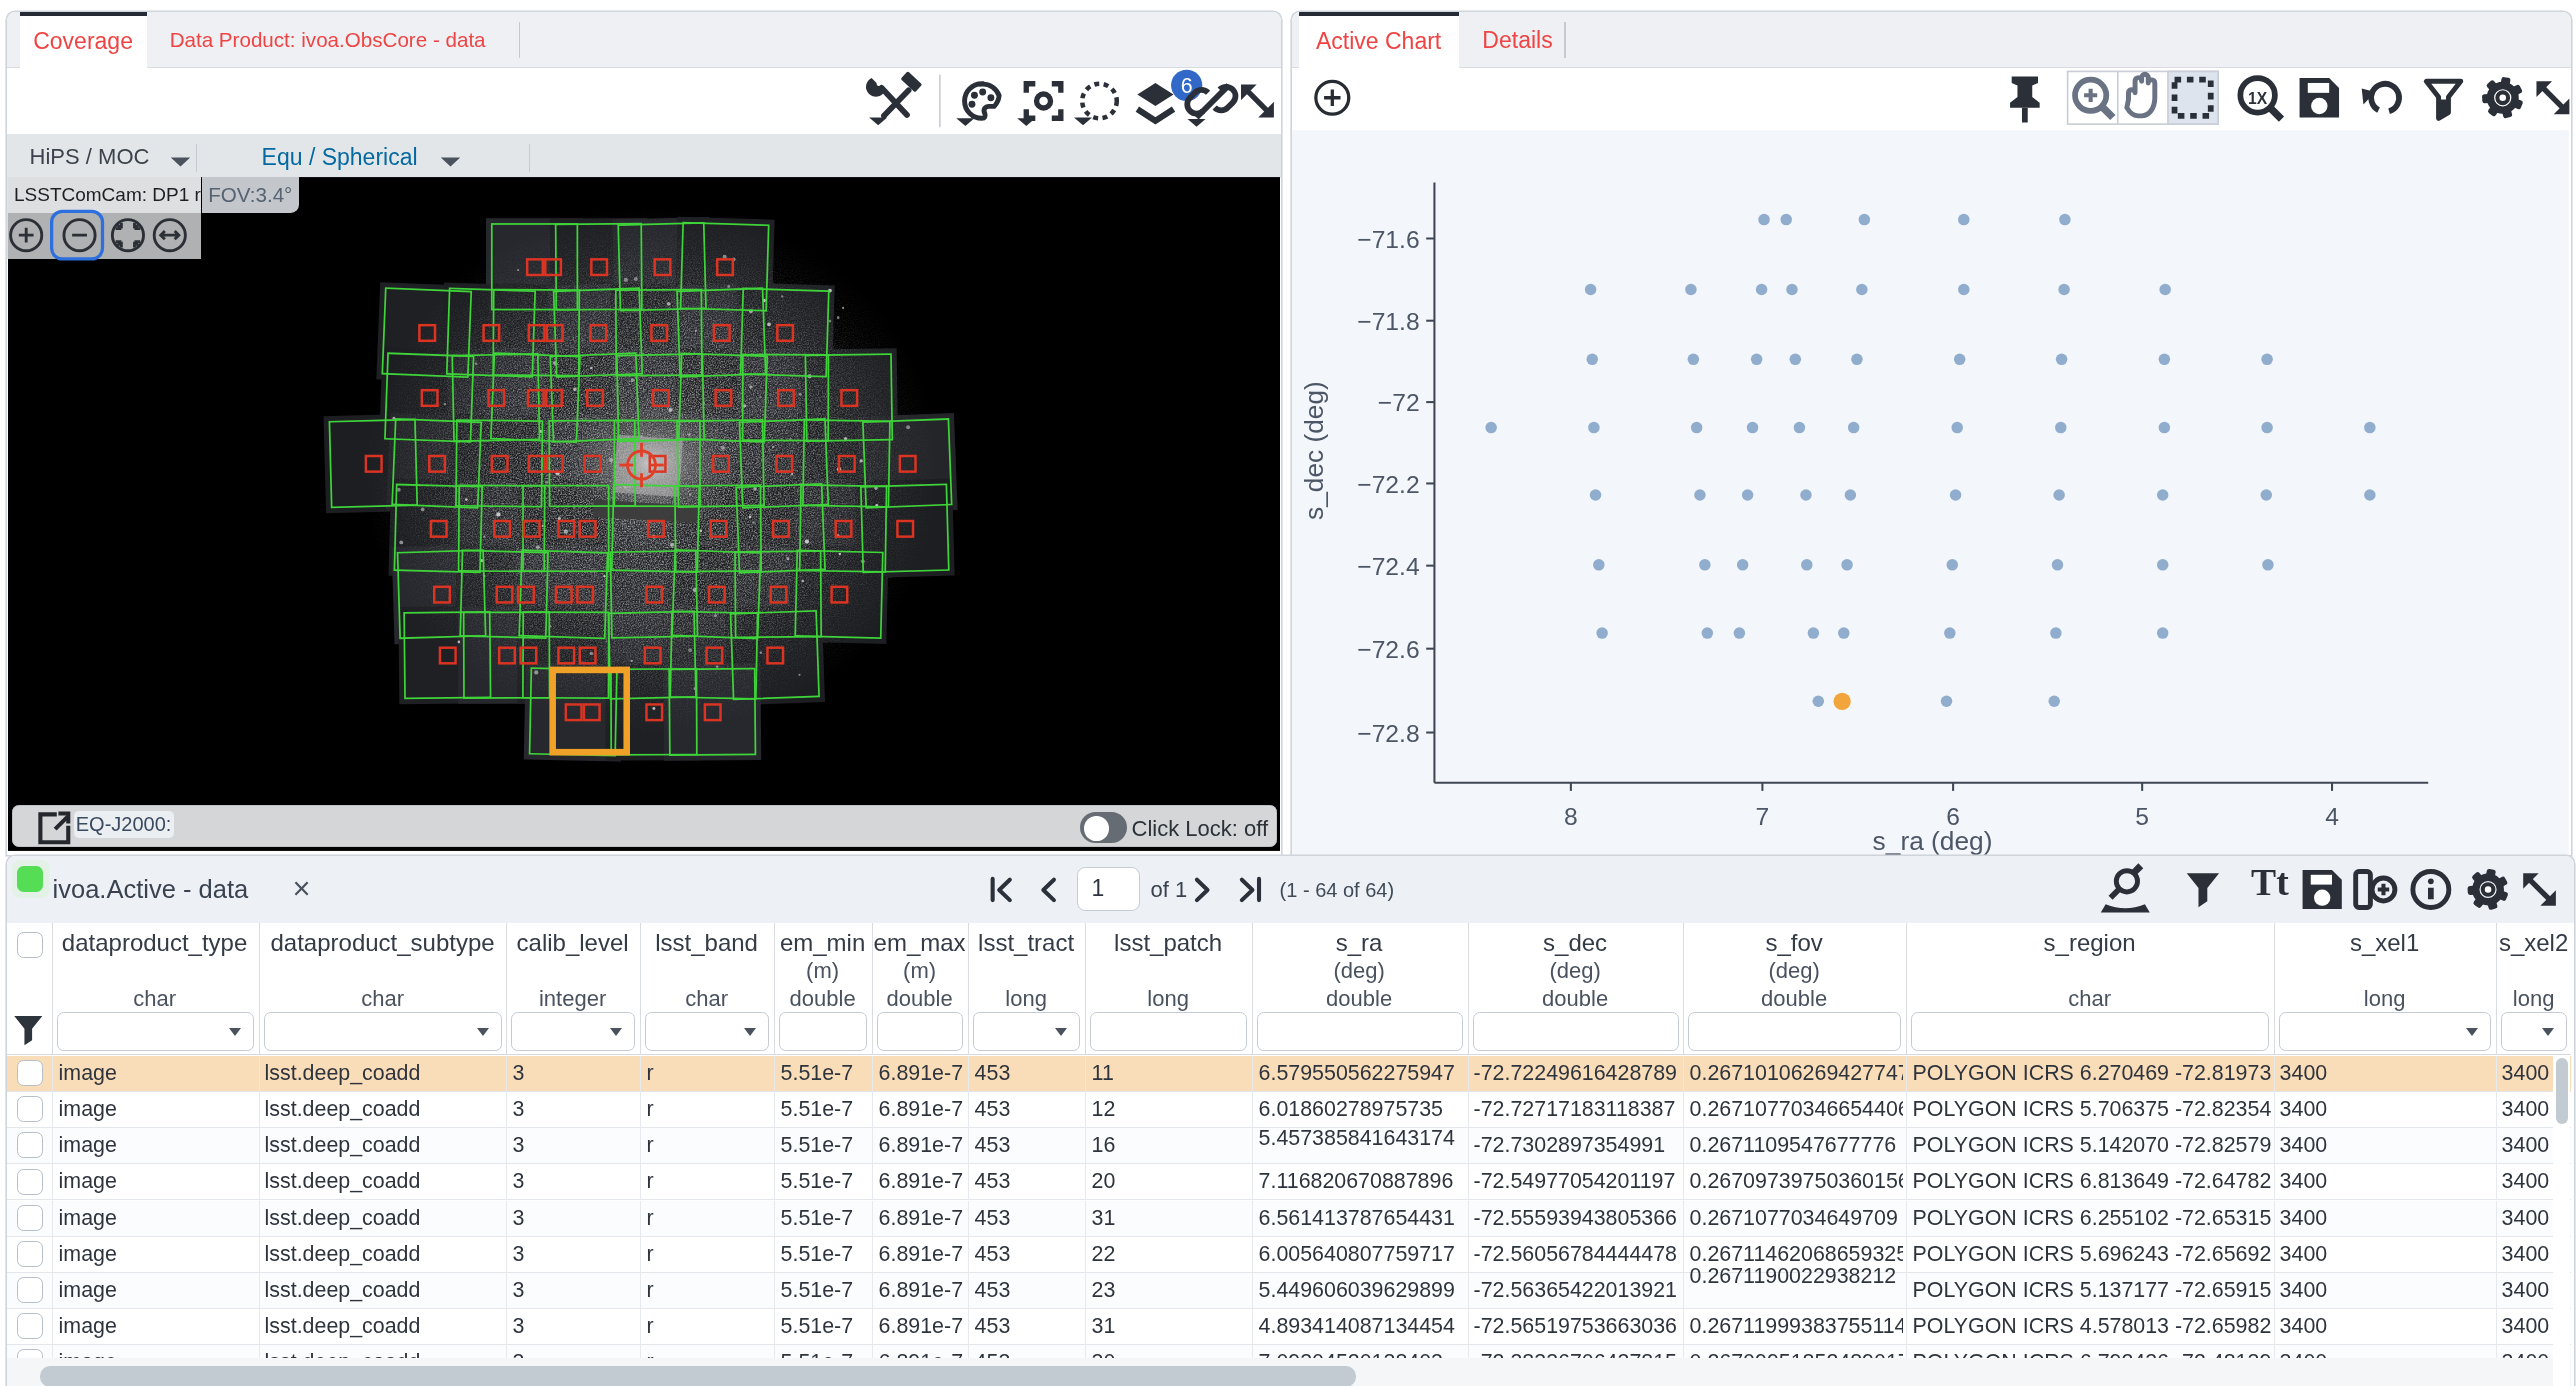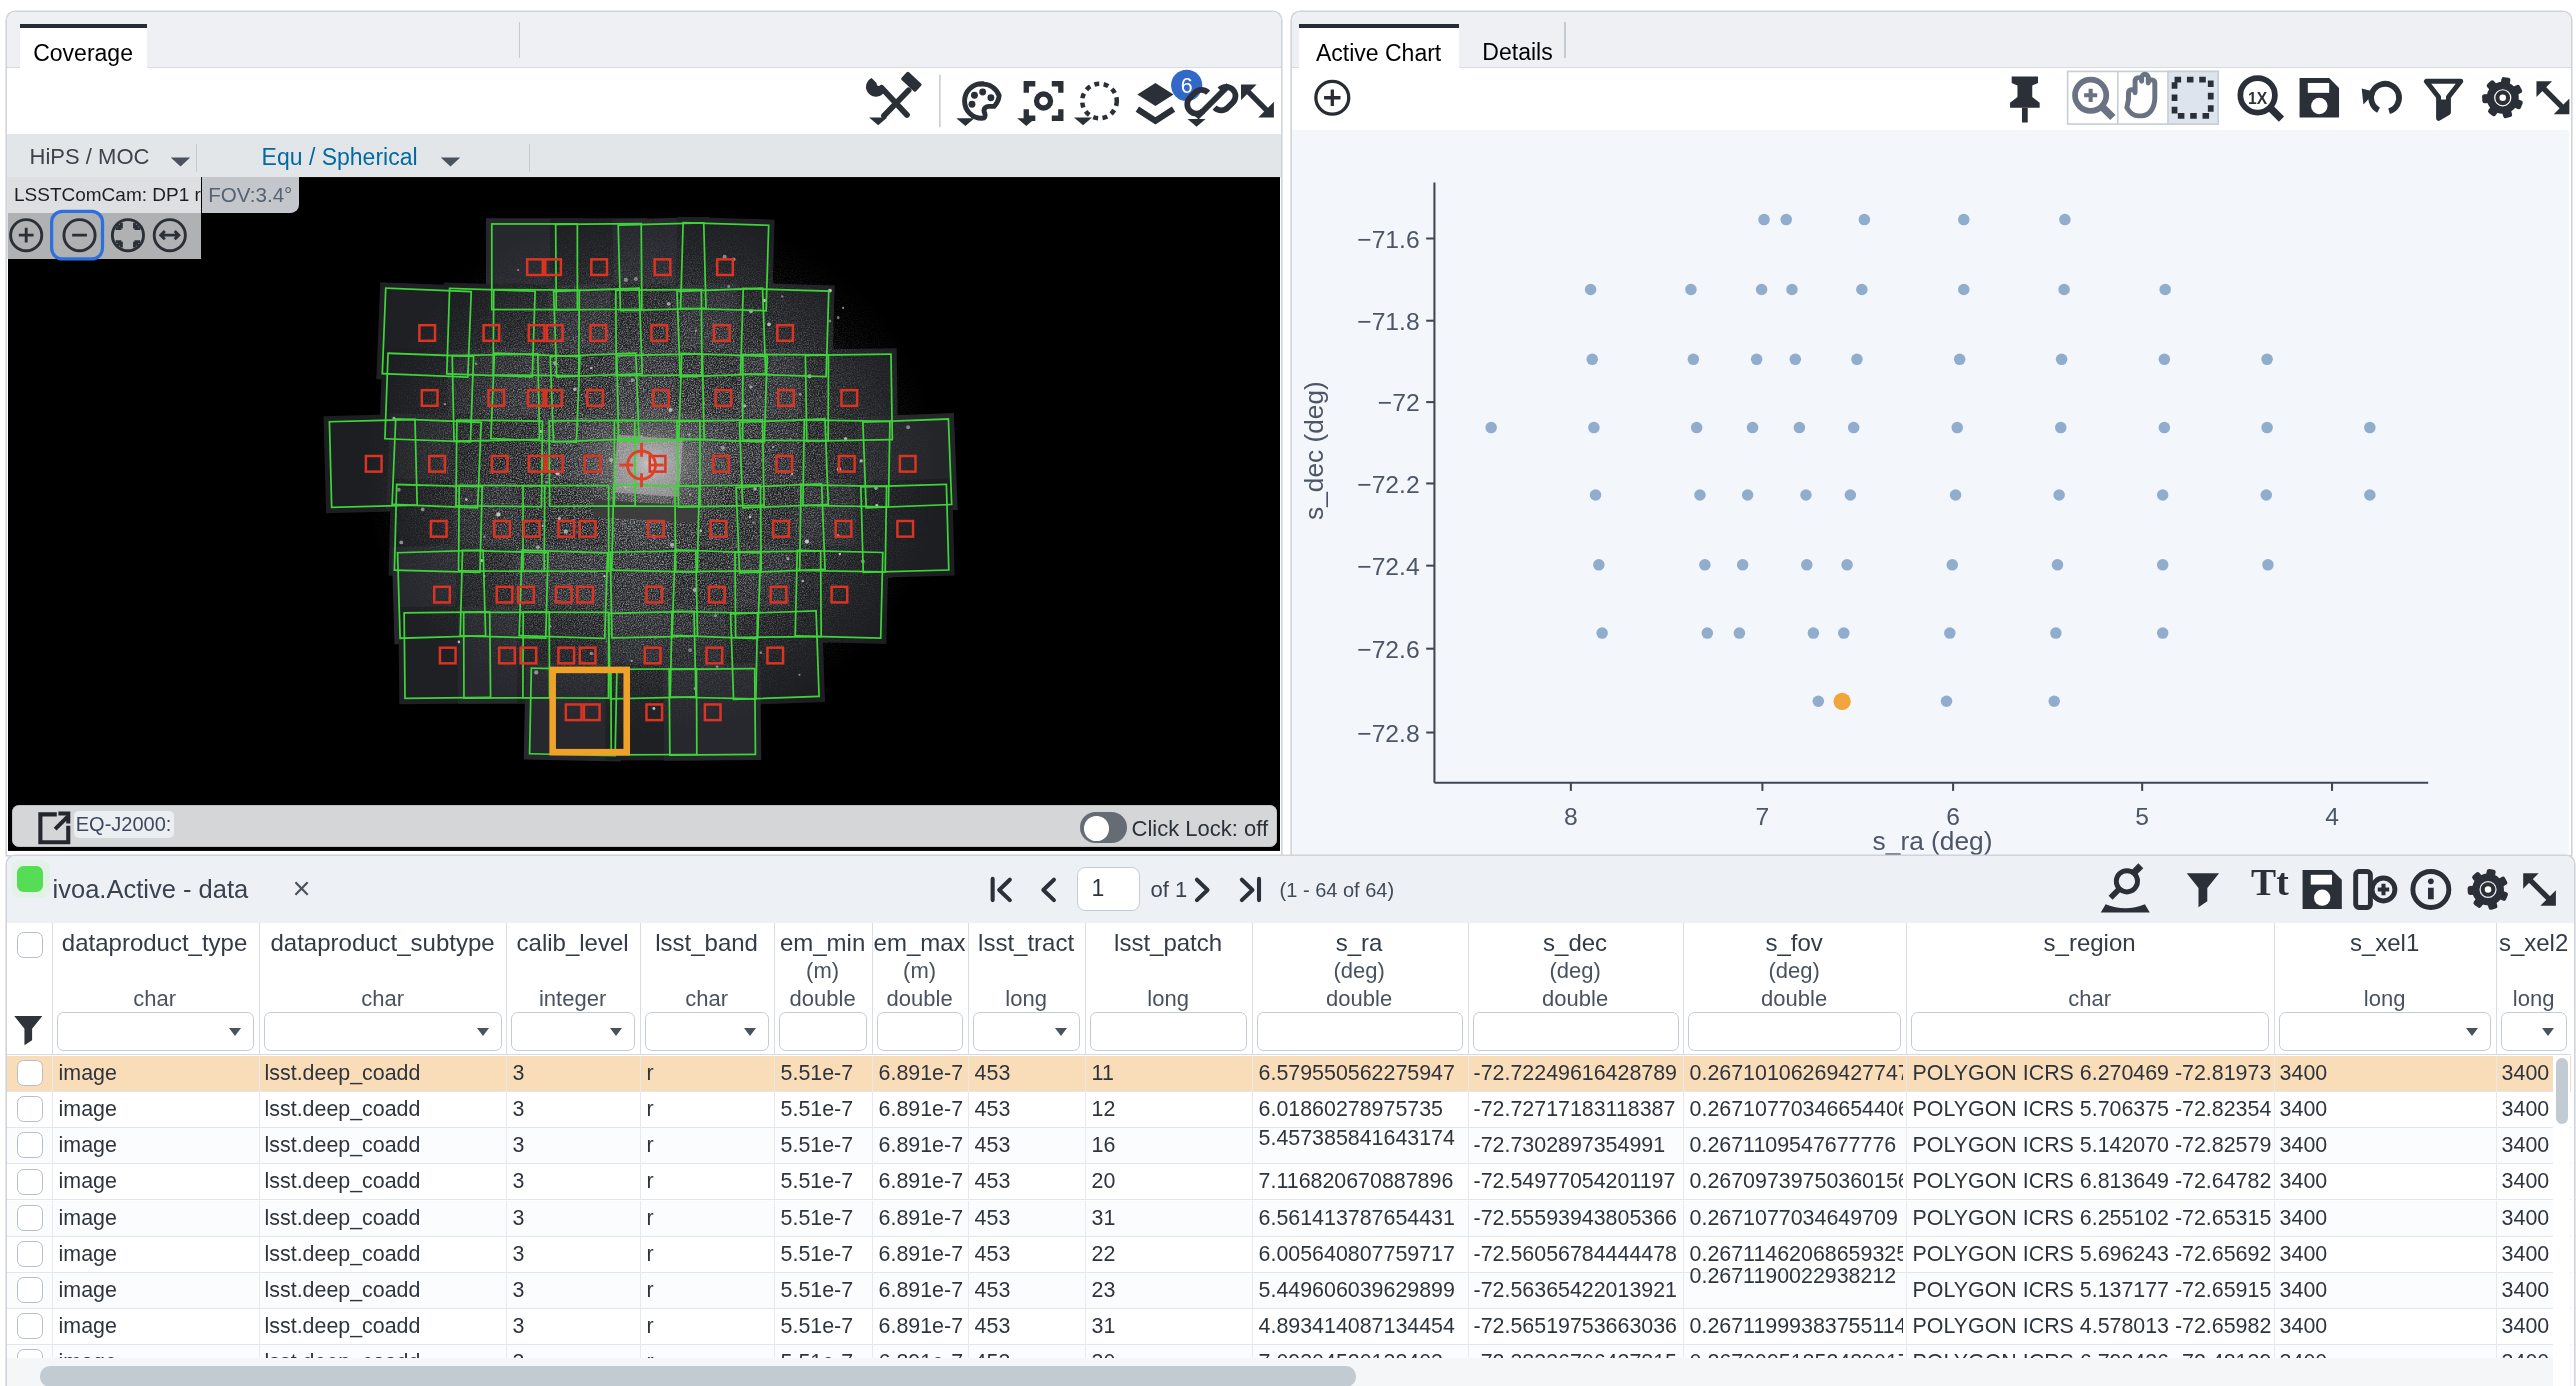--- a/index.html
+++ b/index.html
@@ -1,24 +1,25 @@
 <!DOCTYPE html>
 <html style="font-size:13px"><head><meta charset="utf-8"><style>
 *{margin:0;padding:0;box-sizing:border-box}
 html,body{width:2576px;height:1387px;background:#fff;font-family:"Liberation Sans",sans-serif;overflow:hidden;position:relative}
 .panel{position:absolute;background:#fff;box-shadow:0 0 0 1.6px #cfd4da;border-radius:8.2px 8.2px 0 0;overflow:hidden}
 .tabbar{position:absolute;left:0;top:0;right:0;height:56px;background:#eef0f4;border-radius:8.2px 8.2px 0 0;border-bottom:1.6px solid #d8dce1}
-.tab{position:absolute;top:12px;height:56px;display:flex;align-items:center;justify-content:center;font-size:23px;color:#000000;white-space:nowrap}
+.tab{position:absolute;top:0;height:56px;display:flex;align-items:center;justify-content:center;font-size:23px;color:#ef4444;white-space:nowrap}
 .tab.active{background:#fff;border-top:4.1px solid #262c35;border-bottom:1.6px solid #fff}
 .tabsep{position:absolute;top:10px;width:1.6px;height:36px;background:#c4cad1}
 .cell{position:absolute;overflow:hidden;white-space:nowrap;font-size:21.4px;color:#2e343d}
 </style></head><body>
 <div class="panel" style="left:6.6px;top:12.3px;width:1274px;height:843px">
     <div class="tabbar"></div>
     <div class="tab active" style="left:13px;width:127px">Coverage</div>
+    <div class="tab" style="left:140px;width:362px;font-size:20.6px">Data Product: ivoa.ObsCore - data</div>
     <div class="tabsep" style="left:512px"></div>
     <svg style="position:absolute;left:0;top:56px" width="1271" height="66" viewBox="0 0 1545 80">
       <g stroke="#2b3038" stroke-width="7" stroke-linecap="round">
         <line x1="1063" y1="24" x2="1094" y2="57"></line>
         <line x1="1096" y1="27" x2="1066" y2="58"></line>
       </g>
       <path d="M1051 12 a12 12 0 1 0 16 16 l-6 -6 a4 4 0 0 1 -4 -4 z" fill="#2b3038"></path>
       <rect x="1087" y="10" width="24" height="13" rx="2" fill="#2b3038" transform="rotate(43 1099 17)"></rect>
       <path d="M1048 60 h22 l-11 9.35 z" fill="#2b3038"></path>
       <line x1="1134" y1="8" x2="1134" y2="72" stroke="#c9ced4" stroke-width="2"></line>

